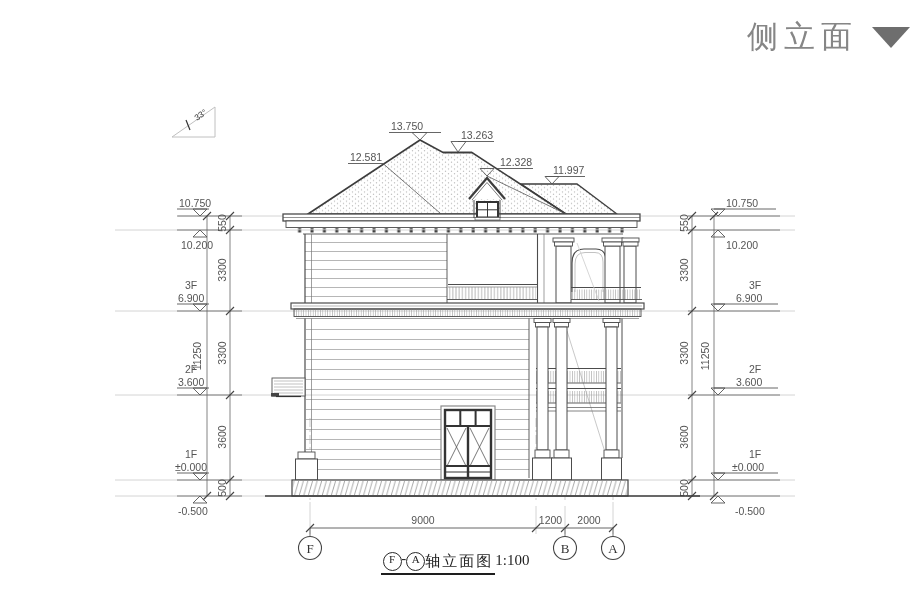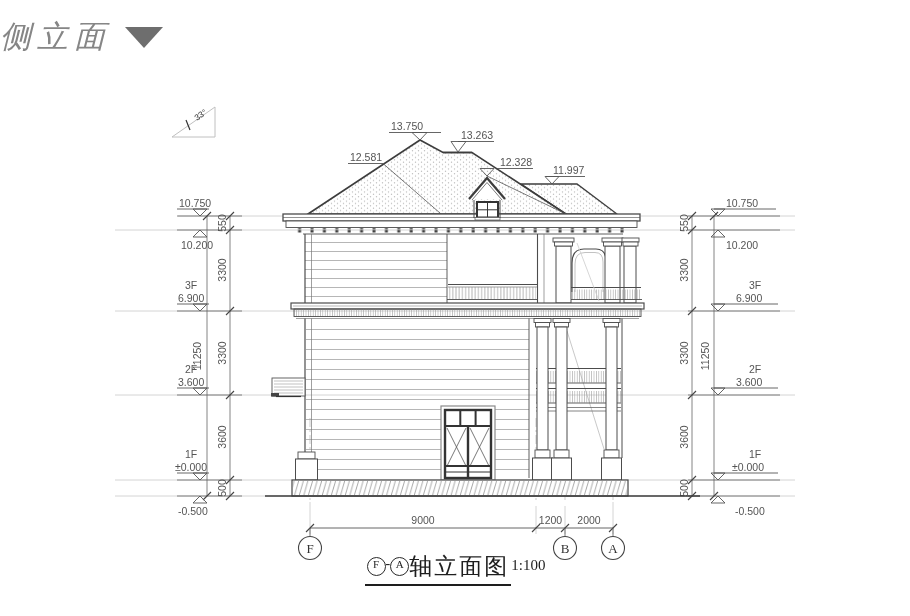--- a/index.html
+++ b/index.html
@@ -1,33 +1,33 @@
 <!DOCTYPE html>
 <html><head>
 <meta charset="utf-8">
 <style>
   html,body{margin:0;padding:0;background:#ffffff;}
   #stage{position:relative;width:910px;height:616px;background:#fff;overflow:hidden;
          font-family:"Liberation Sans",sans-serif;}
   
-  #hdr{position:absolute;top:16px;left:0;width:100%;text-align:left;white-space:nowrap;font-style:italic;}
+  #hdr{position:absolute;top:16px;left:0;width:100%;text-align:right;white-space:nowrap;}
   #hdr .ttl{font-size:31px;color:#868686;letter-spacing:6px;vertical-align:middle;}
   #hdr .arrow{display:inline-block;width:0;height:0;margin-left:14px;vertical-align:middle;
               border-left:19px solid transparent;border-right:19px solid transparent;
               border-top:21px solid #6e6e6e;}
   
   .dim{font:10.5px "Liberation Sans",sans-serif;fill:#555;}
   .axl{font:13px "Liberation Serif",serif;fill:#333;}
   
   #cap{position:absolute;top:551px;left:0;width:100%;text-align:center;white-space:nowrap;color:#1e1e1e;}
   #cap .ul{display:inline-block;border-bottom:2px solid #1e1e1e;padding:0 2px 2px 2px;}
   .circ{display:inline-block;width:17px;height:17px;line-height:17px;border:1px solid #2a2a2a;
         border-radius:50%;font:11px "Liberation Serif",serif;text-align:center;vertical-align:3px;}
   .dashsep{font:14px "Liberation Serif",serif;vertical-align:3px;}
-  #cap .big{font-family:"Liberation Serif",serif;font-size:23px;letter-spacing:2px;vertical-align:middle;margin-top:12px;}
+  #cap .big{font-family:"Liberation Serif",serif;font-size:15px;letter-spacing:2px;vertical-align:middle;margin-top:12px;}
   #cap .scale{font:15px "Liberation Serif",serif;margin-left:0;vertical-align:1px;}
 </style>
 </head>
 <body>
 
 <div id="stage">
 
   <div id="hdr">
     <span class="ttl">侧立面</span><span class="arrow"></span>
   </div>

